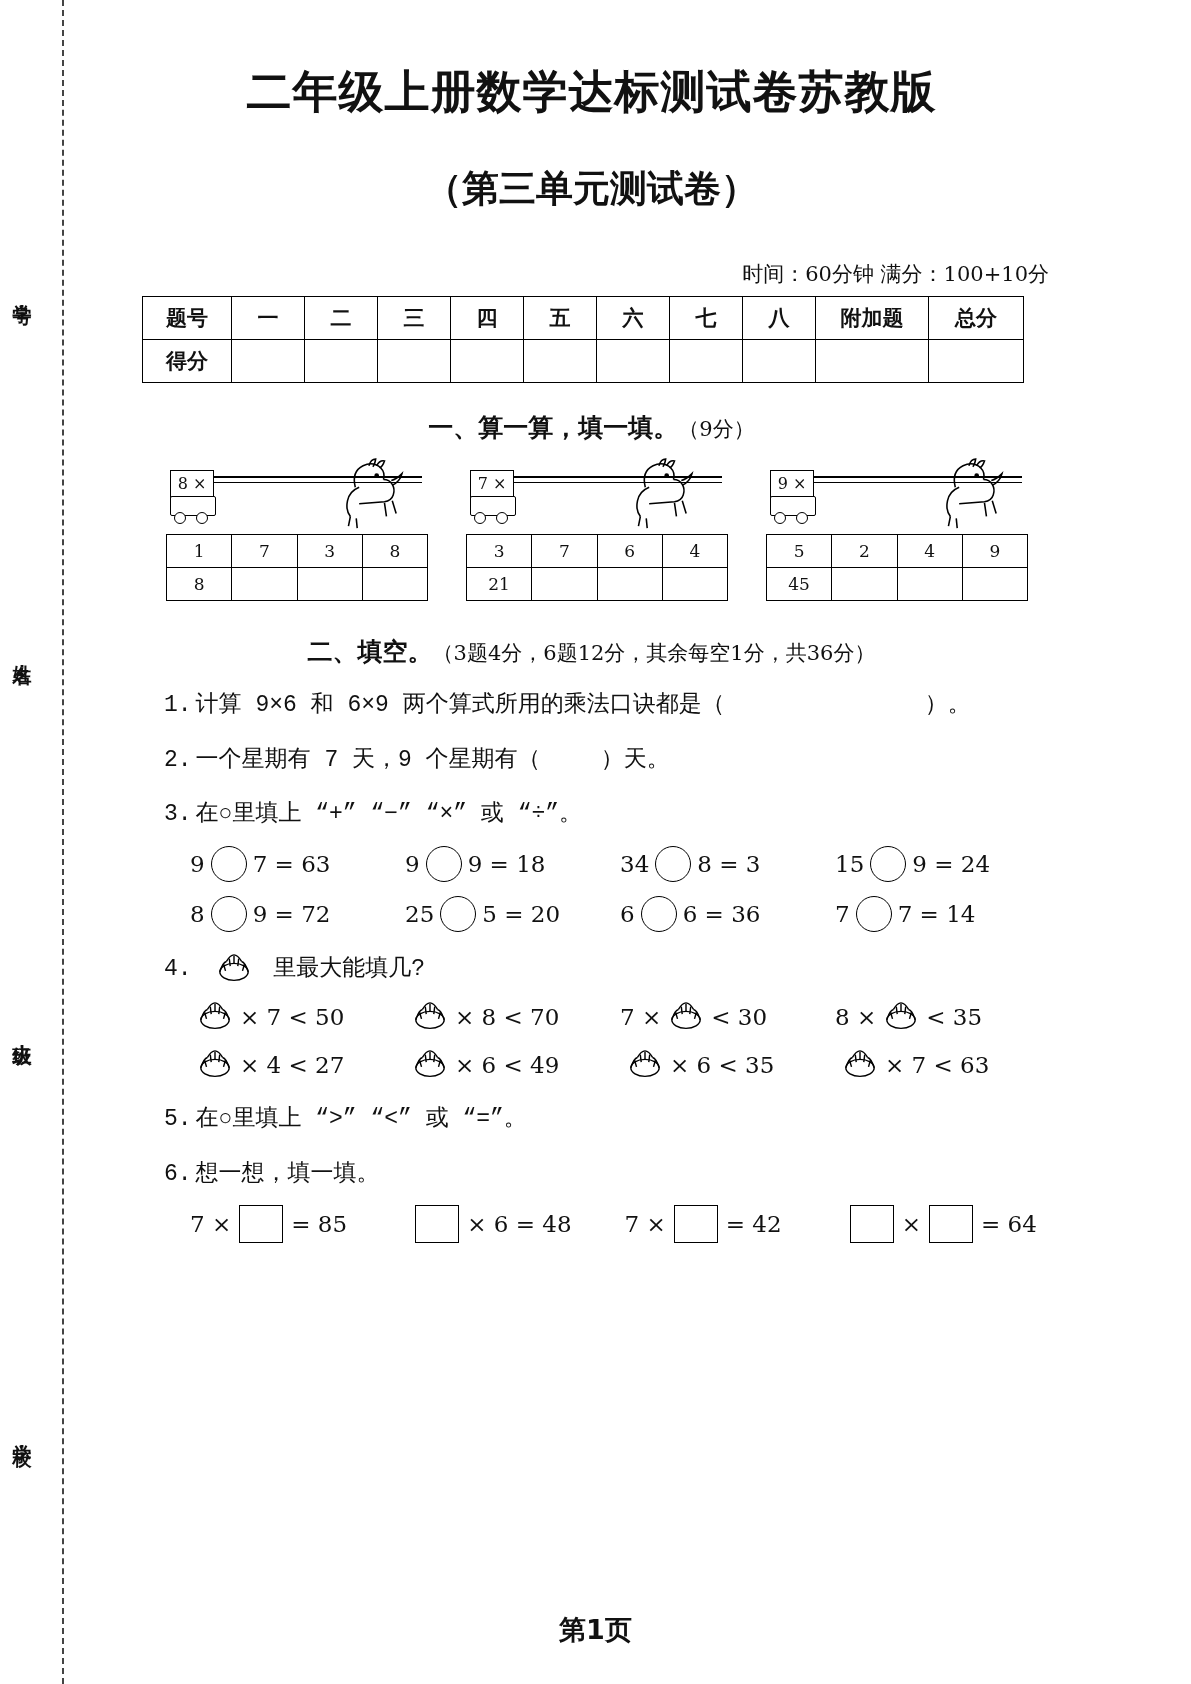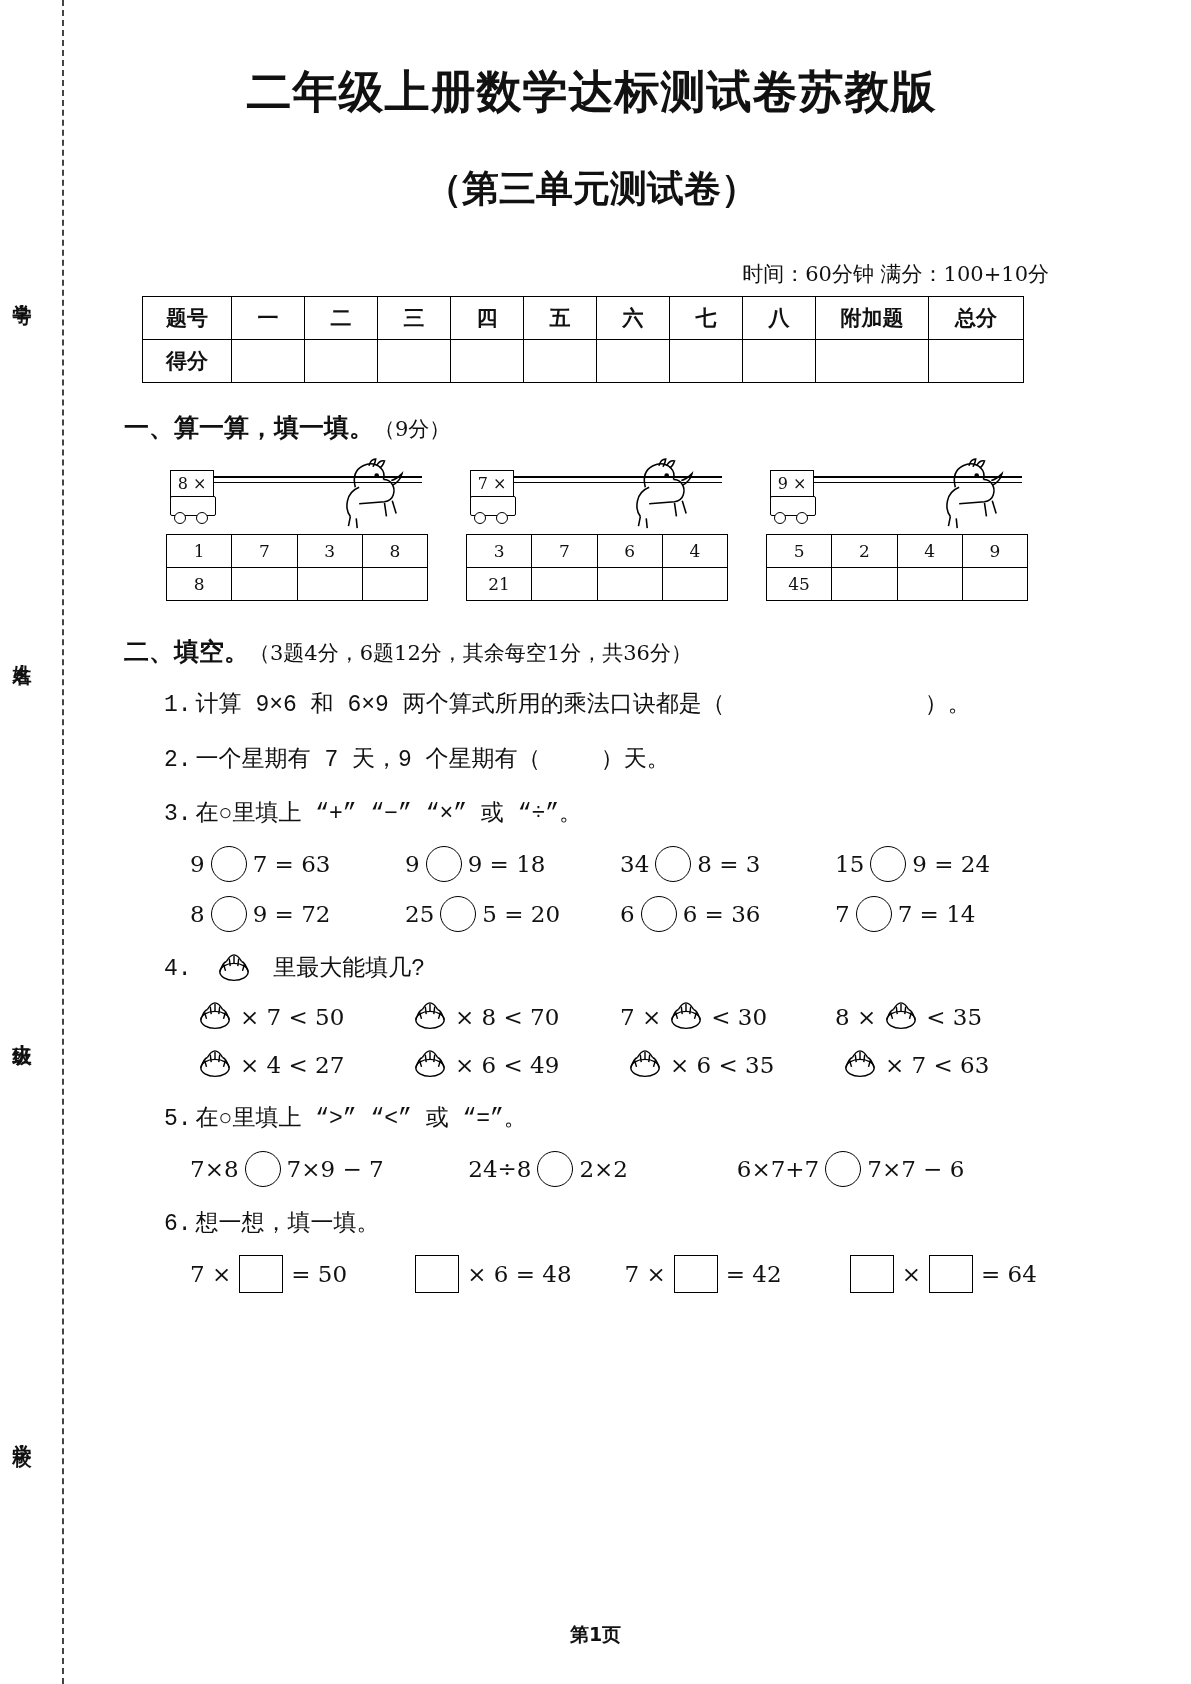--- a/index.html
+++ b/index.html
@@ -81,20 +81,21 @@
   table.score td.hd{width:86px;}
   table.score td.num{width:70px;}
   table.score td.extra{width:110px;}
   table.score td.total{width:92px;}
 
   .sec{
     font-family:"DejaVu Sans", sans-serif;
     font-weight:bold;
     font-size:25px;
     margin-top:28px;
+    text-align:center;
   }
   .sec .pts{
     font-weight:normal;
     font-size:21px;
     font-family:"DejaVu Serif", serif;
   }
 
   
   .machines{
     display:flex;
@@ -159,21 +160,21 @@
   }
   .sq{
     display:inline-block;width:42px;height:36px;border:1.8px solid #000;
     margin:0 8px;vertical-align:middle;
   }
   .flower{
     display:inline-block;width:38px;height:34px;margin:0 6px;vertical-align:middle;
   }
   .foot{
     position:absolute;left:0;right:0;bottom:36px;text-align:center;
-    font-family:"DejaVu Sans", sans-serif;font-weight:bold;font-size:19px;
+    font-family:"DejaVu Sans", sans-serif;font-weight:bold;font-size:27px;
   }
   .nowrap{white-space:nowrap;}
 </style>
 </head>
 <body>
 
 <div class="page">
 
   <div class="fold"></div>
   <div class="side-label side-xh">学号：</div>
@@ -506,46 +507,29 @@
               <path d="M9 13 l2 7 M15 7 l1 8 M20 4 l0 8 M25 7 l-1 8 M31 13 l-2 7"></path>
             </g>
           </svg>
         <span>× 7 &lt; 63</span>
         </div>
     </div>
 
     <div class="q">
       <span class="idx">5.</span><span>在○里填上 “&gt;” “&lt;” 或 “=”。</span>
     </div>
-    <div class="row">
-      <div class="cell" style="width:285px">
-          <span class="nowrap">7×8</span>
-          <span class="circ"></span>
-          <span class="nowrap">7×9 − 7</span>
-        </div>
-      <div class="cell" style="width:275px">
-          <span class="nowrap">24÷8</span>
-          <span class="circ"></span>
-          <span class="nowrap">2×2</span>
-        </div>
-      <div class="cell" style="width:330px">
-          <span class="nowrap">6×7+7</span>
-          <span class="circ"></span>
-          <span class="nowrap">7×7 − 6</span>
-        </div>
-    </div>
 
     <div class="q">
       <span class="idx">6.</span><span>想一想，填一填。</span>
     </div>
     <div class="row">
       <div class="cell" style="width:230px">
         <span>7 ×</span>
         <span class="sq"></span>
-        <span>= 50</span>
+        <span>= 85</span>
       </div>
       <div class="cell" style="width:230px">
         <span class="sq"></span>
         <span>× 6 = 48</span>
       </div>
       <div class="cell" style="width:230px">
         <span>7 ×</span>
         <span class="sq"></span>
         <span>= 42</span>
       </div>

